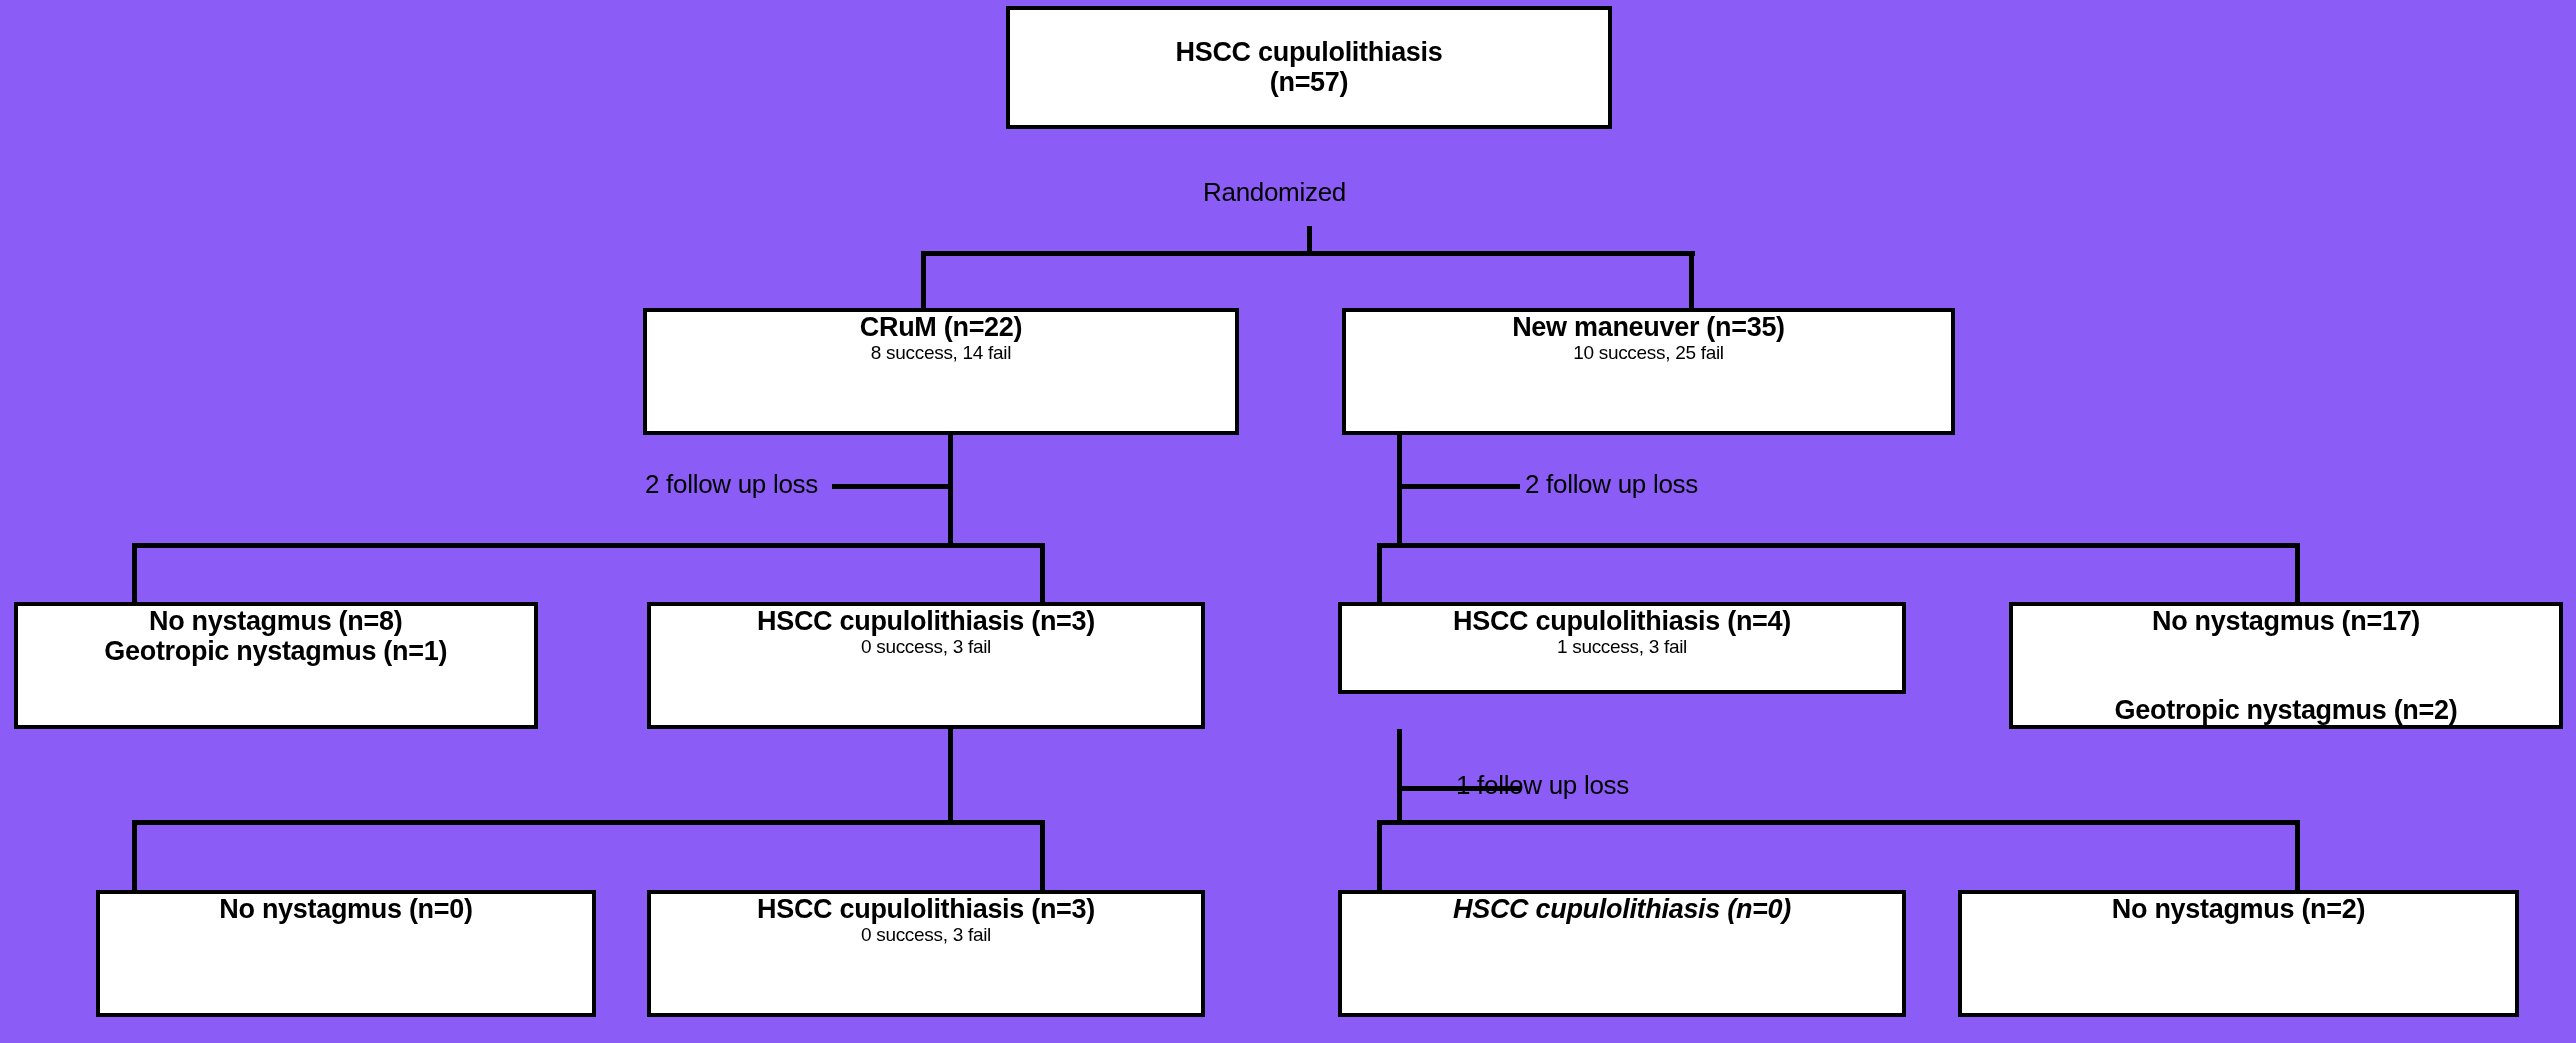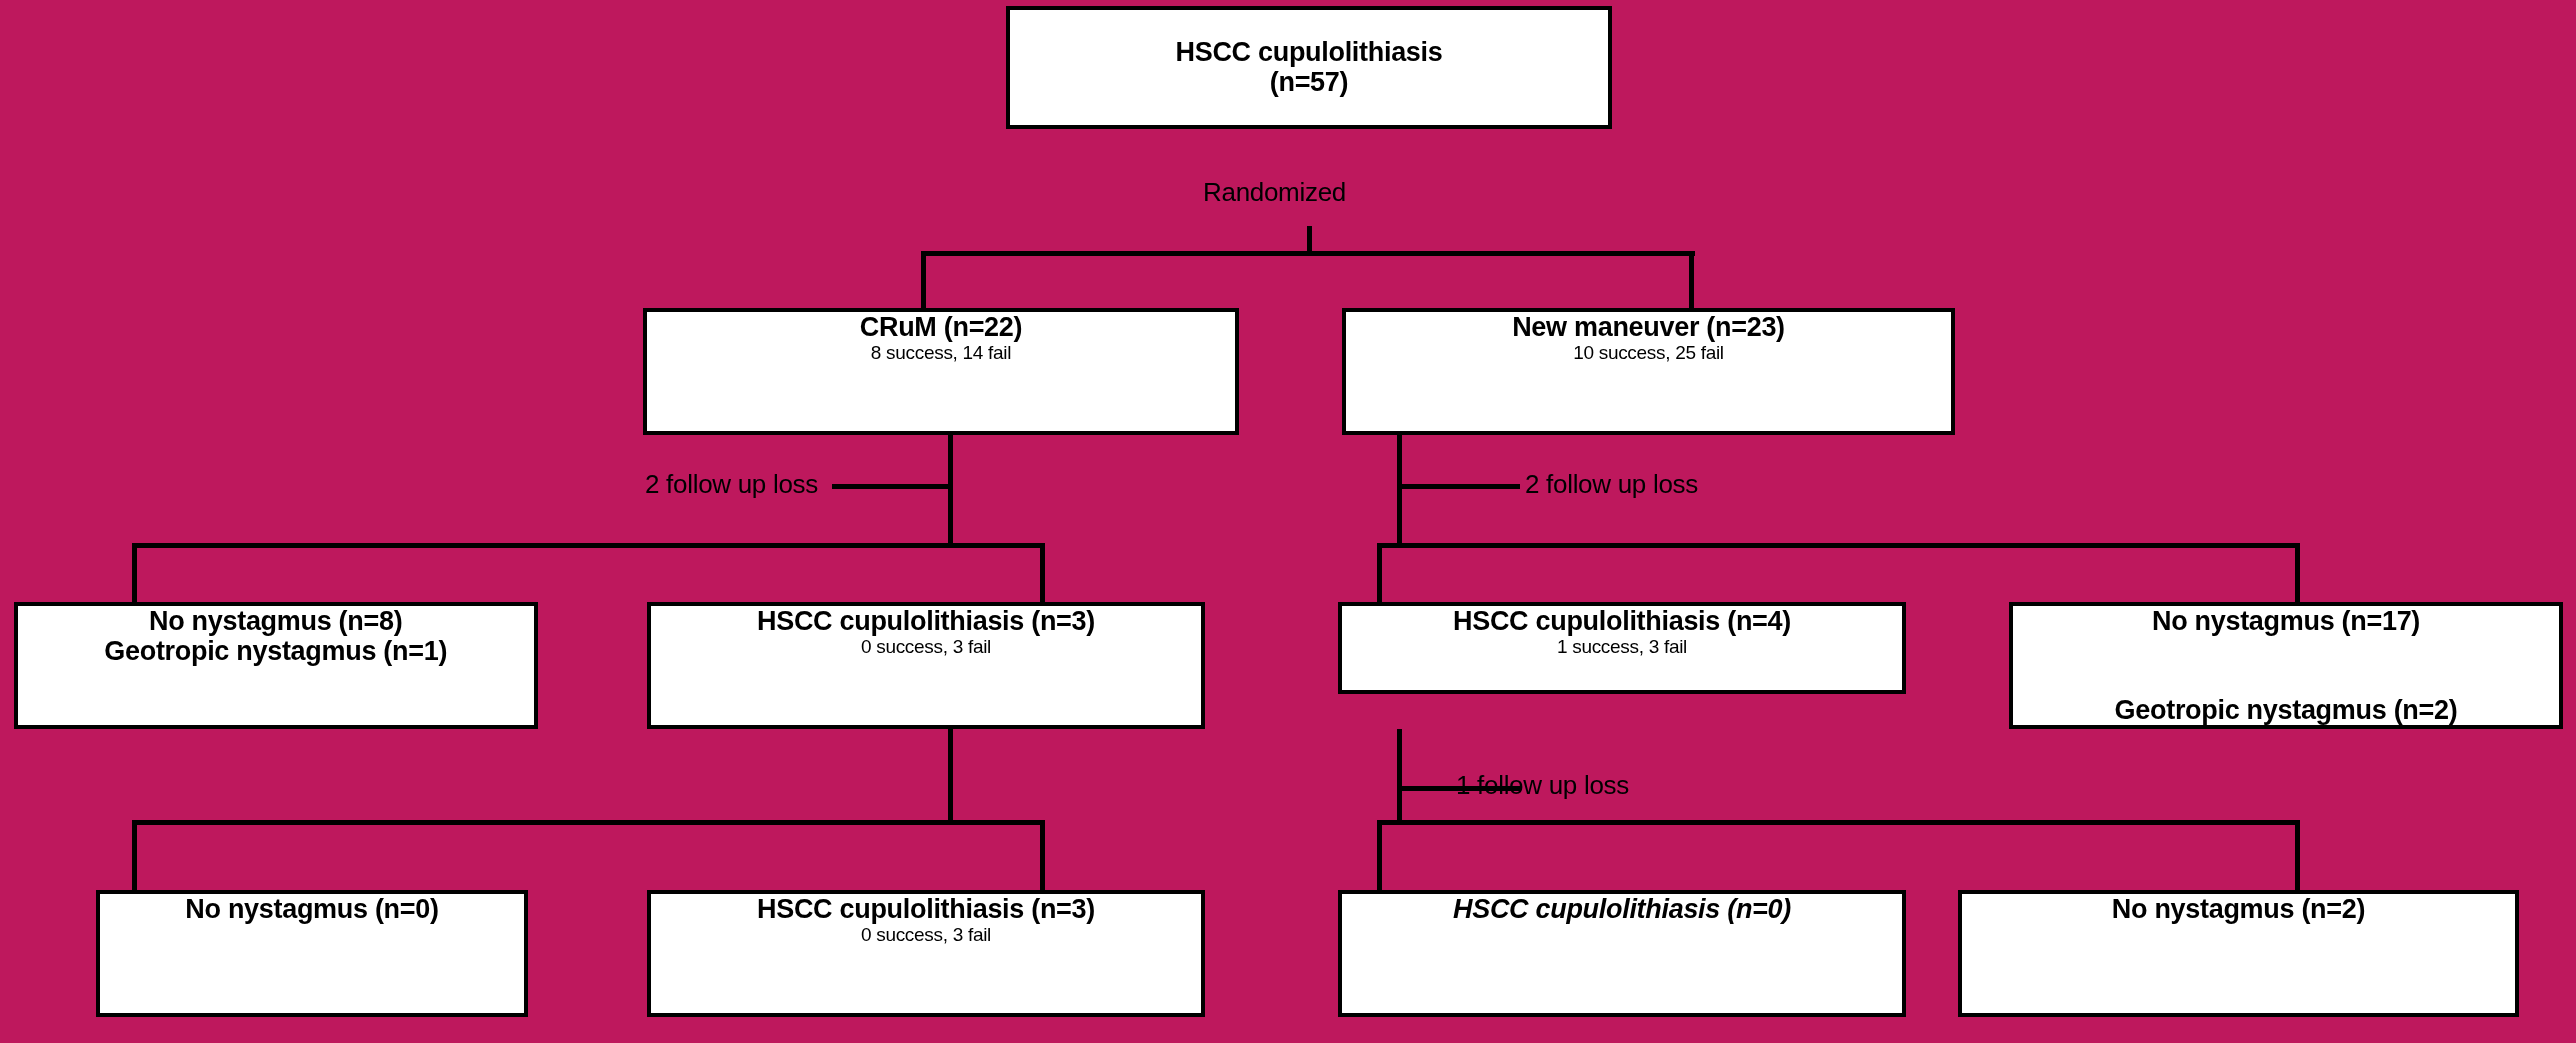--- a/index.html
+++ b/index.html
@@ -5,21 +5,21 @@
   html,body{margin:0;padding:0;background:#ffffff;}
   body{
     font-family:"Liberation Sans","DejaVu Sans",sans-serif;
     color:#000000;
     -webkit-font-smoothing:antialiased;
   }
   #canvas{
     position:relative;
     width:2576px;
     height:1044px;
-    background:#be185d;
+    background:#8b5cf6;
     overflow:hidden;
   }
   
   .node{
     position:absolute;
     box-sizing:border-box;
     border:4.8px solid #000;
     background:#fff;
     display:flex;
     flex-direction:column;
@@ -70,21 +70,21 @@
   <div class="hline" style="left:921px;top:251px;width:774px;"></div>
   <div class="vline" style="left:921px;top:251px;height:58px;"></div>
   <div class="vline" style="left:1689px;top:251px;height:58px;"></div>
 
   <div class="node" style="left:643px;top:308px;width:596px;height:127px;">
     <span class="ln b">CRuM (n=22)</span>
     <span class="ln r">8 success, 14 fail</span>
   </div>
 
   <div class="node" style="left:1342px;top:308px;width:613px;height:127px;">
-    <span class="ln b">New maneuver (n=23)</span>
+    <span class="ln b">New maneuver (n=35)</span>
     <span class="ln r">10 success, 25 fail</span>
   </div>
 
   <div class="vline" style="left:948px;top:435px;height:110px;"></div>
   <div class="hline" style="left:832px;top:484px;width:120px;"></div>
   <div class="flabel right" style="left:476px;top:471px;width:342px;">2 follow up loss</div>
 
   <div class="hline" style="left:132px;top:543px;width:913px;"></div>
   <div class="vline" style="left:132px;top:543px;height:62px;"></div>
   <div class="vline" style="left:1040px;top:543px;height:62px;"></div>
@@ -123,21 +123,21 @@
   <div class="vline" style="left:1040px;top:820px;height:72px;"></div>
 
   <div class="vline" style="left:1397px;top:729px;height:96px;"></div>
   <div class="hline" style="left:1400px;top:786px;width:120px;"></div>
   <div class="flabel" style="left:1456px;top:772px;width:356px;text-align:left;">1 follow up loss</div>
 
   <div class="hline" style="left:1377px;top:820px;width:923px;"></div>
   <div class="vline" style="left:1377px;top:820px;height:72px;"></div>
   <div class="vline" style="left:2295px;top:820px;height:72px;"></div>
 
-  <div class="node" style="left:96px;top:890px;width:432px;height:127px;">
+  <div class="node" style="left:96px;top:890px;width:500px;height:127px;">
     <span class="ln b">No nystagmus (n=0)</span>
     <span class="ln r"></span>
   </div>
 
   <div class="node" style="left:647px;top:890px;width:558px;height:127px;">
     <span class="ln b">HSCC cupulolithiasis (n=3)</span>
     <span class="ln r">0 success, 3 fail</span>
   </div>
 
   <div class="node" style="left:1338px;top:890px;width:568px;height:127px;font-style:italic;">

